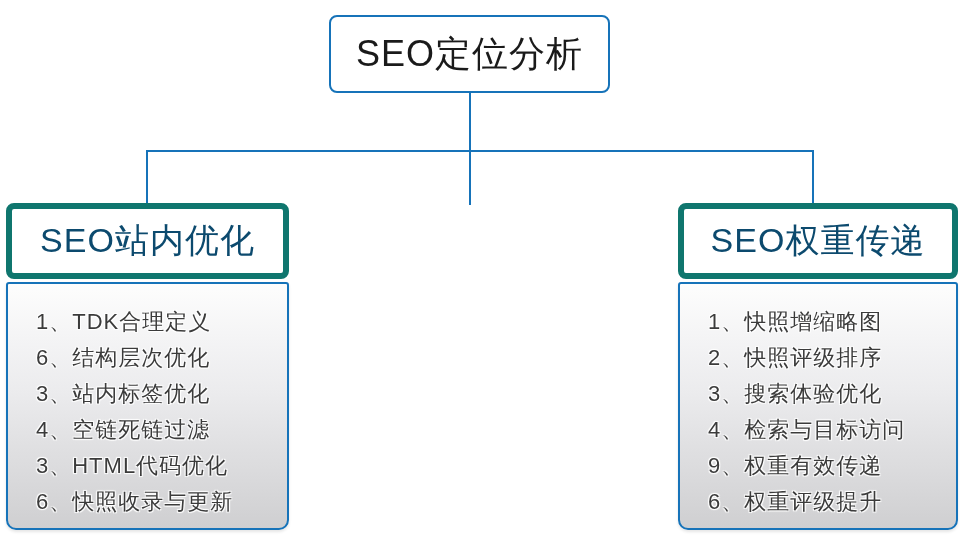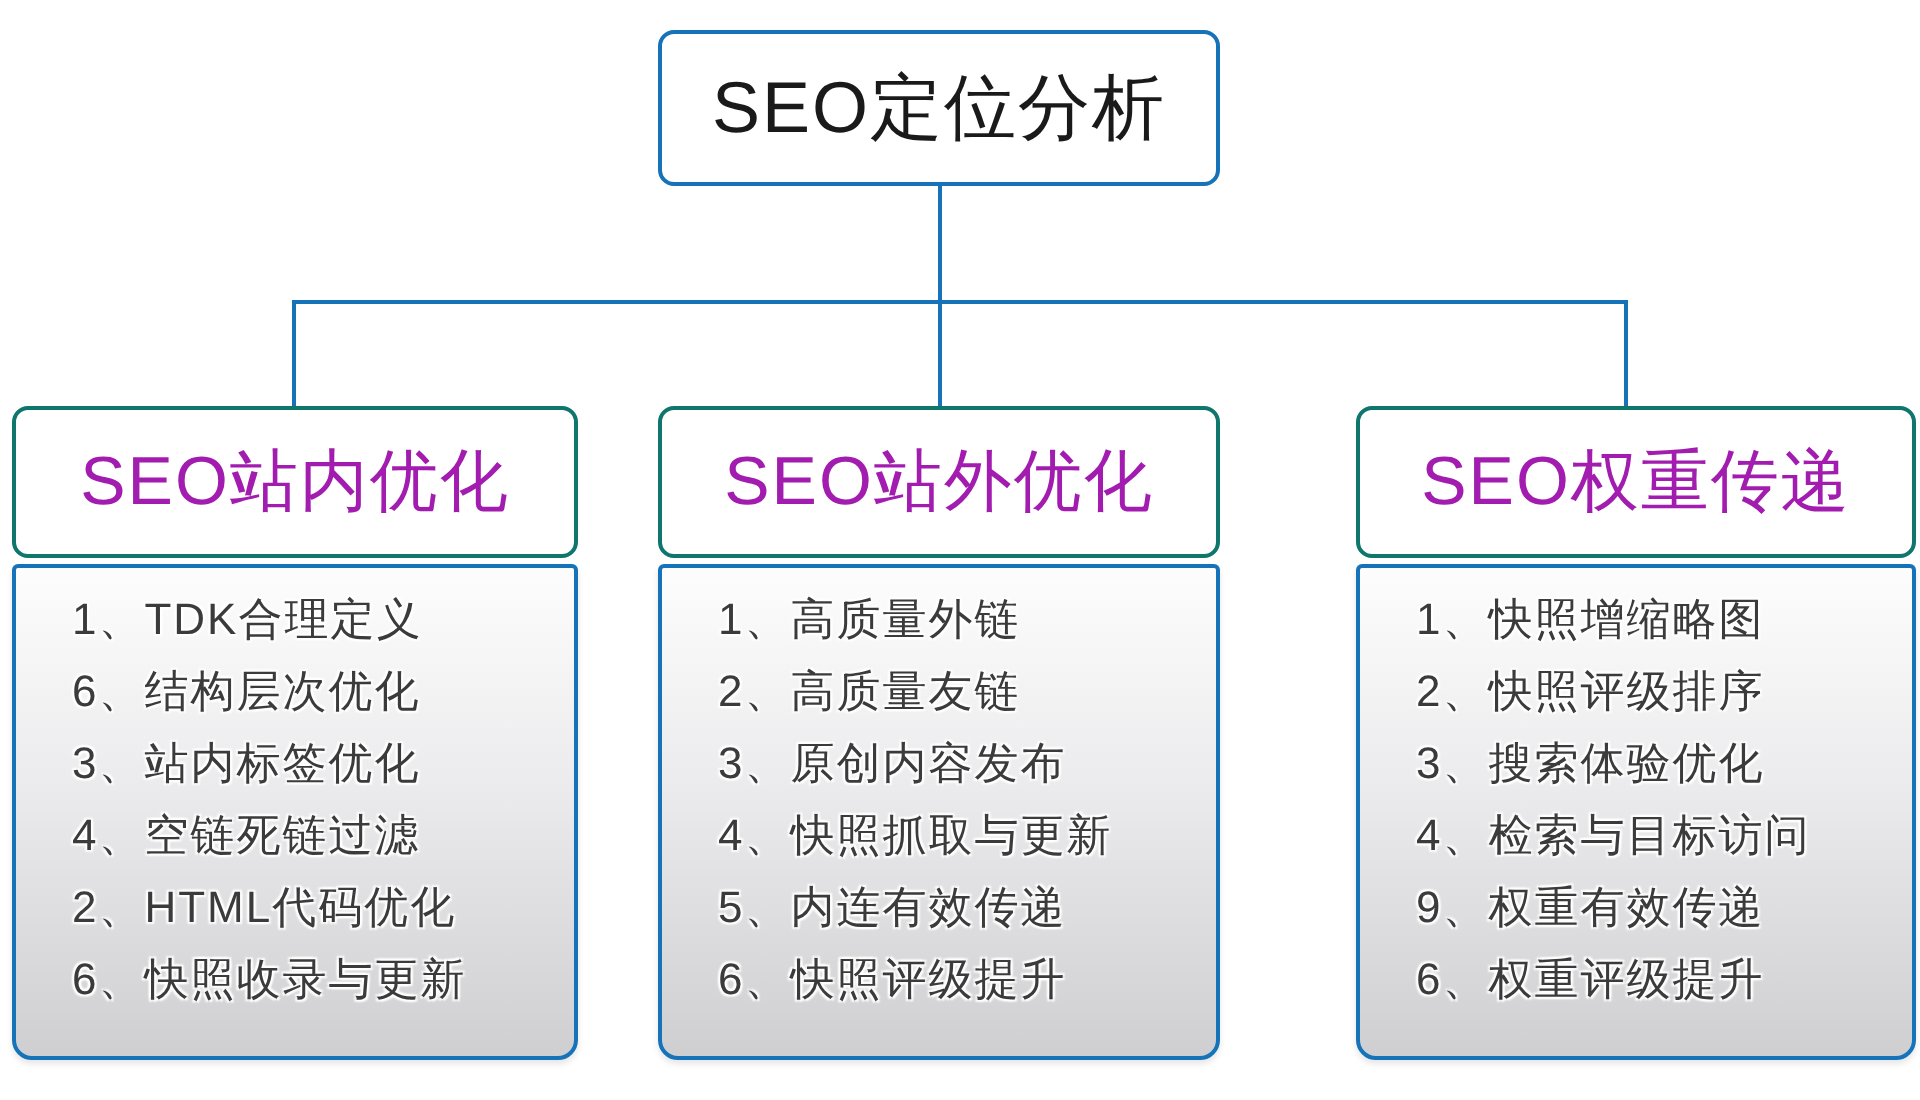--- a/index.html
+++ b/index.html
@@ -39,36 +39,36 @@
   }
   
   .column { position: absolute; top: 203px; }
   .column.col-0 { left: 6px;   width: 283px; }
   .column.col-1 { left: 329px; width: 281px; }
   .column.col-2 { left: 678px; width: 280px; border-radius: 32px; }
   .col-header {
     box-sizing: border-box;
     height: 76px;
     background: #ffffff;
-    border: 2px solid #0f766e;
+    border: 6px solid #0f766e;
     border-radius: 8px;
     display: flex; align-items: center; justify-content: center;
     font-size: 34px;
-    color: #a21caf;
+    color: #0c4a6e;
     letter-spacing: 1px;
     white-space: nowrap;
   }
   .col-list {
     box-sizing: border-box;
     margin-top: 3px;
     height: 248px;
     border: 2px solid #1673b9;
     border-radius: 3px 3px 10px 10px;
     background: linear-gradient(180deg, #fdfdfd 0%, #ebebed 45%, #cfcfd1 100%);
-    padding: 8px 8px 0 28px;
+    padding: 20px 8px 0 28px;
     box-shadow: 0 2px 3px rgba(0,0,0,0.10);
   }
   .list-item {
     font-size: 22px;
     line-height: 36px;
     color: #3b3b3b;
     letter-spacing: 1px;
     white-space: nowrap;
     text-shadow: 1px 1px 1px #ffffff, -1px -1px 1px #ffffff,
                  1px -1px 1px #ffffff, -1px 1px 1px #ffffff;
@@ -91,38 +91,25 @@
 
   <div class="column col-0">
     <div class="col-header">
       <span>SEO站内优化</span>
     </div>
     <div class="col-list">
       <div class="list-item">1、TDK合理定义</div>
       <div class="list-item">6、结构层次优化</div>
       <div class="list-item">3、站内标签优化</div>
       <div class="list-item">4、空链死链过滤</div>
-      <div class="list-item">2、HTML代码优化</div>
+      <div class="list-item">3、HTML代码优化</div>
       <div class="list-item">6、快照收录与更新</div>
     </div>
   </div>
 
-  <div class="column col-1">
-    <div class="col-header">
-      <span>SEO站外优化</span>
-    </div>
-    <div class="col-list">
-      <div class="list-item">1、高质量外链</div>
-      <div class="list-item">2、高质量友链</div>
-      <div class="list-item">3、原创内容发布</div>
-      <div class="list-item">4、快照抓取与更新</div>
-      <div class="list-item">5、内连有效传递</div>
-      <div class="list-item">6、快照评级提升</div>
-    </div>
-  </div>
 
   <div class="column col-2">
     <div class="col-header">
       <span>SEO权重传递</span>
     </div>
     <div class="col-list">
       <div class="list-item">1、快照增缩略图</div>
       <div class="list-item">2、快照评级排序</div>
       <div class="list-item">3、搜索体验优化</div>
       <div class="list-item">4、检索与目标访问</div>

